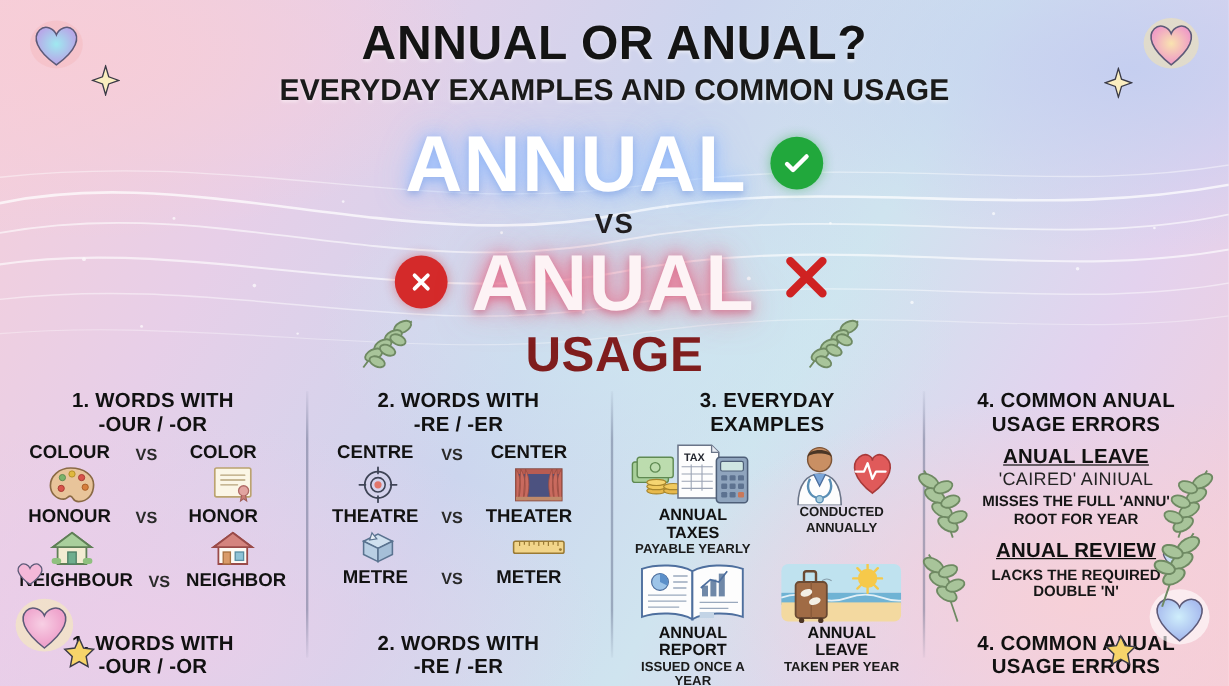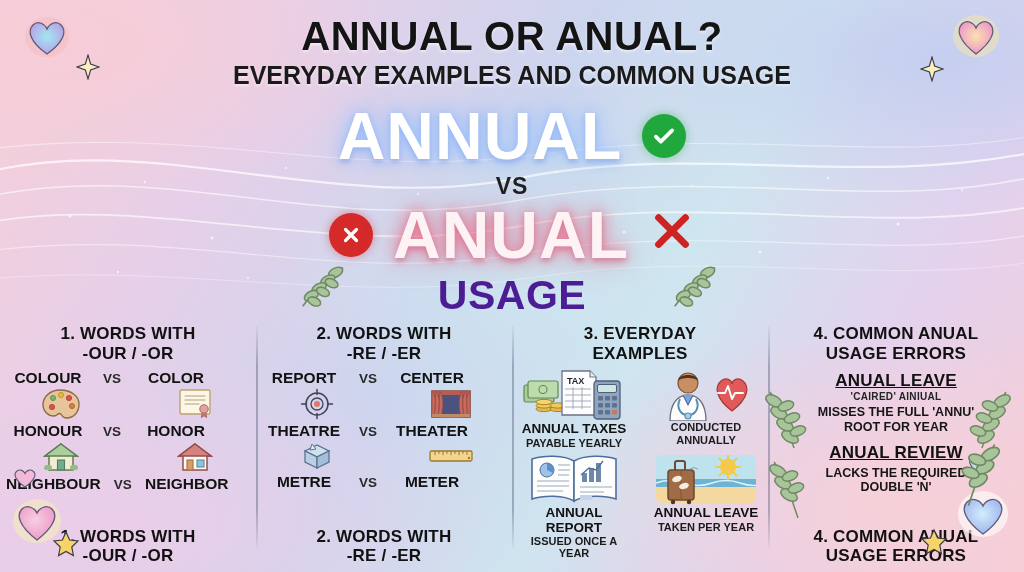--- a/index.html
+++ b/index.html
@@ -36,33 +36,33 @@
   .hero-row { position:relative; display:flex; align-items:center; justify-content:center; gap:20px; }
   .word-good {
     font-size:66px; font-weight:bold; color:#ffffff; letter-spacing:1px; line-height:1;
     text-shadow:0 0 14px rgba(150,190,255,.95), 0 0 30px rgba(160,200,255,.8), 0 3px 5px rgba(90,120,190,.45);
   }
   .word-bad {
     font-size:66px; font-weight:bold; color:#fdf3f5; letter-spacing:1px; line-height:1;
     text-shadow:0 0 14px rgba(235,110,140,.95), 0 0 32px rgba(235,110,140,.75), 0 3px 5px rgba(170,60,90,.4);
   }
   .vs-mid { font-size:23px; font-weight:bold; color:#1d1d1d; margin:4px 0 2px; letter-spacing:1px; }
-  .usage { font-size:41px; font-weight:bold; color:#4c1d95; letter-spacing:.5px; margin-top:4px; }
+  .usage { font-size:41px; font-weight:bold; color:#7f1d1d; letter-spacing:.5px; margin-top:4px; }
 
   .badge-check, .badge-x {
     width:44px; height:44px; border-radius:50%; display:inline-flex;
     align-items:center; justify-content:center; flex:0 0 auto;
   }
   .badge-check { background:#21a83c; box-shadow:0 0 10px rgba(33,168,60,.45); }
   .badge-x { background:#d42a2a; box-shadow:0 0 10px rgba(212,42,42,.45); }
   .big-x { font-size:50px; font-weight:bold; color:#cf2222; line-height:1; text-shadow:0 2px 3px rgba(0,0,0,.12); }
 
   
   .cols { position:absolute; top:320px; left:0; width:100%; height:252px; display:flex; }
-  .col { position:relative; flex:1 1 0; padding:4px 6px 0; text-align:center; }
+  .col { position:relative; flex:1 1 0; padding:4px 16px 0; text-align:center; }
   .col + .col::before {
     content:""; position:absolute; left:0; top:6px; bottom:24px; width:2px;
     background:linear-gradient(180deg, rgba(90,100,130,.05), rgba(90,100,130,.45) 18%, rgba(90,100,130,.45) 82%, rgba(90,100,130,.05));
   }
   .col-title { font-size:17px; font-weight:bold; color:#111; line-height:1.16; letter-spacing:.2px; }
   .col-foot  { font-size:17px; font-weight:bold; color:#111; line-height:1.16; letter-spacing:.2px; position:absolute; bottom:6px; left:0; width:100%; }
 
   
   .pairs { margin-top:6px; }
   .pair-words { display:flex; align-items:center; justify-content:flex-start; gap:13px; font-size:15.5px; font-weight:bold; color:#121212; }
@@ -76,21 +76,21 @@
   
   .ex-grid { margin-top:4px; display:grid; grid-template-columns:1fr 1fr; gap:2px 20px; }
   .ex { text-align:center; }
   .ex-art { height:54px; display:flex; align-items:flex-end; justify-content:center; }
   .ex-name { font-size:13.5px; font-weight:bold; color:#111; line-height:1.08; margin-top:1px; }
   .ex-desc { font-size:11px; font-weight:bold; color:#1b1b1b; line-height:1.1; }
 
   
   .err-wrap { margin-top:8px; }
   .err-title { font-size:17px; font-weight:bold; color:#111; letter-spacing:.2px;text-decoration:underline; }
-  .err-garble { font-size:10px; font-weight:bold; color:#242424; letter-spacing:.3px; }
+  .err-garble { font-size:15px; font-weight:normal; color:#242424; letter-spacing:.3px; }
   .err-note { font-size:12.5px; font-weight:bold; color:#161616; line-height:1.14; margin-top:3px; }
   .err-gap { height:9px; }
 
   
   .sprite { position:absolute; }
 </style>
 </head>
 <body>
 
 <svg class="layer waves" viewBox="0 0 1024 180" preserveAspectRatio="none">
@@ -251,21 +251,21 @@
       </div>
     </div>
     <div class="col-foot">1. WORDS WITH<br>-OUR / -OR</div>
   </div>
 
   <div class="col">
     <div class="col-title">2. WORDS WITH<br>-RE / -ER</div>
     <div class="pairs">
 
       <div class="pair-words">
-        <span class="w">REPORT</span>
+        <span class="w">CENTRE</span>
         <span class="vs">VS</span>
         <span class="w">CENTER</span>
       </div>
       <div class="pair-icons">
         <span class="slot">
           <svg class="ico" width="34" height="32" viewBox="0 0 34 32">
             <circle cx="17" cy="16" r="11" fill="none" stroke="#3f4456" stroke-width="1.5"></circle>
             <circle cx="17" cy="16" r="6" fill="none" stroke="#3f4456" stroke-width="1.3"></circle>
             <circle cx="17" cy="16" r="3" fill="#e2766a"></circle>
             <g stroke="#3f4456" stroke-width="1.5" stroke-linecap="round">

